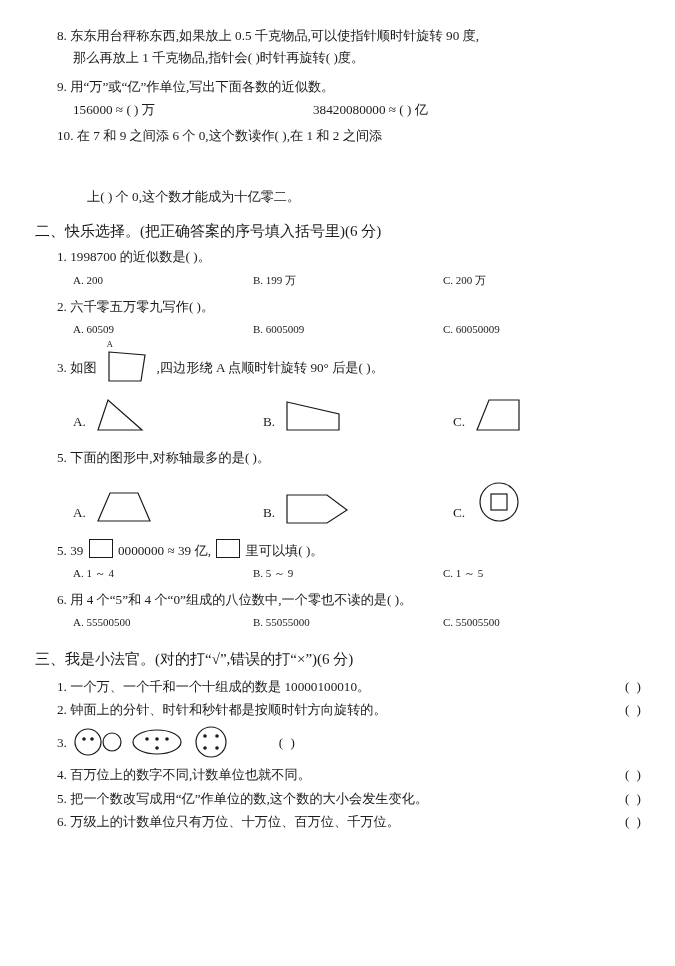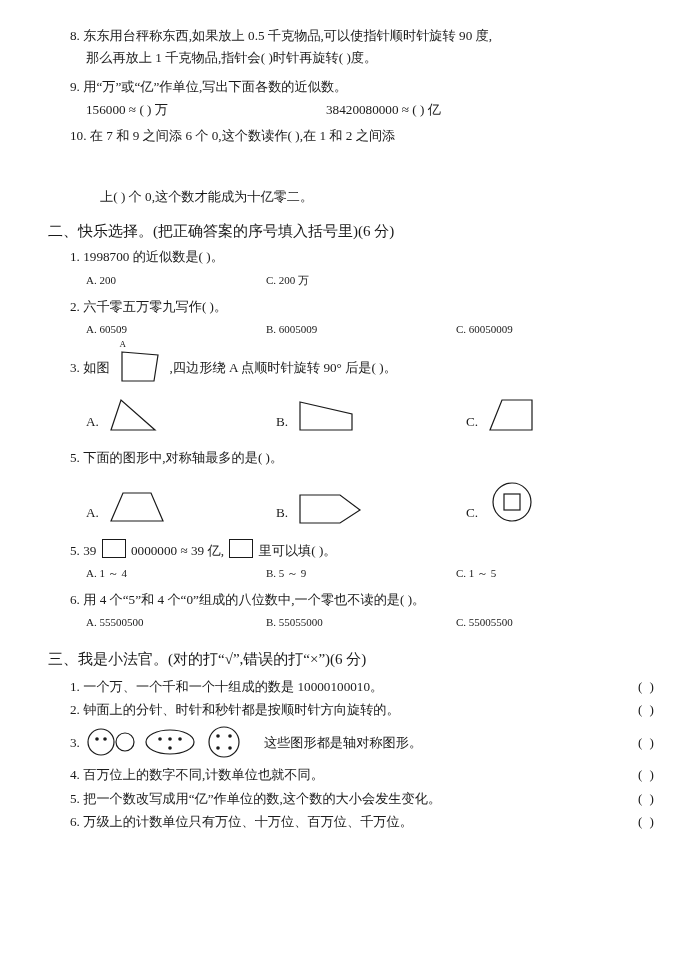--- a/index.html
+++ b/index.html
@@ -17,21 +17,21 @@
   }
   .page {
     position: relative;
     width: 675px;
     height: 966px;
     padding: 0;
     box-sizing: border-box;
   }
   .content {
     position: absolute;
-    left: 56px;
+    left: 43px;
     top: 26px;
     width: 600px;
   }
   .q {
     font-size: 13.2px;
     line-height: 1.55;
     margin-bottom: 2px;
     white-space: nowrap;
   }
   .indent1 { padding-left: 14px; }
@@ -118,20 +118,21 @@
     <div class="spacer-6"></div>
 
     <div class="q indent1">10. 在 7 和 9 之间添 6 个 0,这个数读作(                                      ),在 1 和 2 之间添</div>
     <div class="q indent3">上(        ) 个 0,这个数才能成为十亿零二。</div>
 
     <div class="section" style="margin-left:-8px;">二、快乐选择。(把正确答案的序号填入括号里)(6 分)</div>
 
     <div class="q indent1">1. 1998700 的近似数是(        )。</div>
     <div class="opts">
       <span class="opt-a">A. 200</span>
+      <span class="opt-b">B. 199 万</span>
       <span class="opt-c">C. 200 万</span>
     </div>
 
     <div class="spacer-6"></div>
 
     <div class="q indent1">2. 六千零五万零九写作(        )。</div>
     <div class="opts">
       <span class="opt-a">A. 60509</span>
       <span class="opt-b">B. 6005009</span>
       <span class="opt-c">C. 60050009</span>
@@ -249,21 +250,20 @@
           <circle cx="26" cy="21" r="1.8" fill="#1a1a1a"></circle>
         </svg>
         <svg width="44" height="34" viewBox="0 0 44 34" style="margin-left:6px;">
           <circle cx="22" cy="17" r="15" fill="none" stroke="#1a1a1a" stroke-width="1.2"></circle>
           <circle cx="16" cy="11" r="1.8" fill="#1a1a1a"></circle>
           <circle cx="28" cy="11" r="1.8" fill="#1a1a1a"></circle>
           <circle cx="16" cy="23" r="1.8" fill="#1a1a1a"></circle>
           <circle cx="28" cy="23" r="1.8" fill="#1a1a1a"></circle>
         </svg>
       </span>
-      <span class="tf-text" style="margin-left:18px;">这些图形都是轴对称图形。</span>
       <span class="tf-paren">(        )</span>
     </div>
 
     <div class="tf-row">
       <span class="tf-text">4. 百万位上的数字不同,计数单位也就不同。</span>
       <span class="tf-paren">(        )</span>
     </div>
 
     <div class="tf-row">
       <span class="tf-text">5. 把一个数改写成用“亿”作单位的数,这个数的大小会发生变化。</span>

